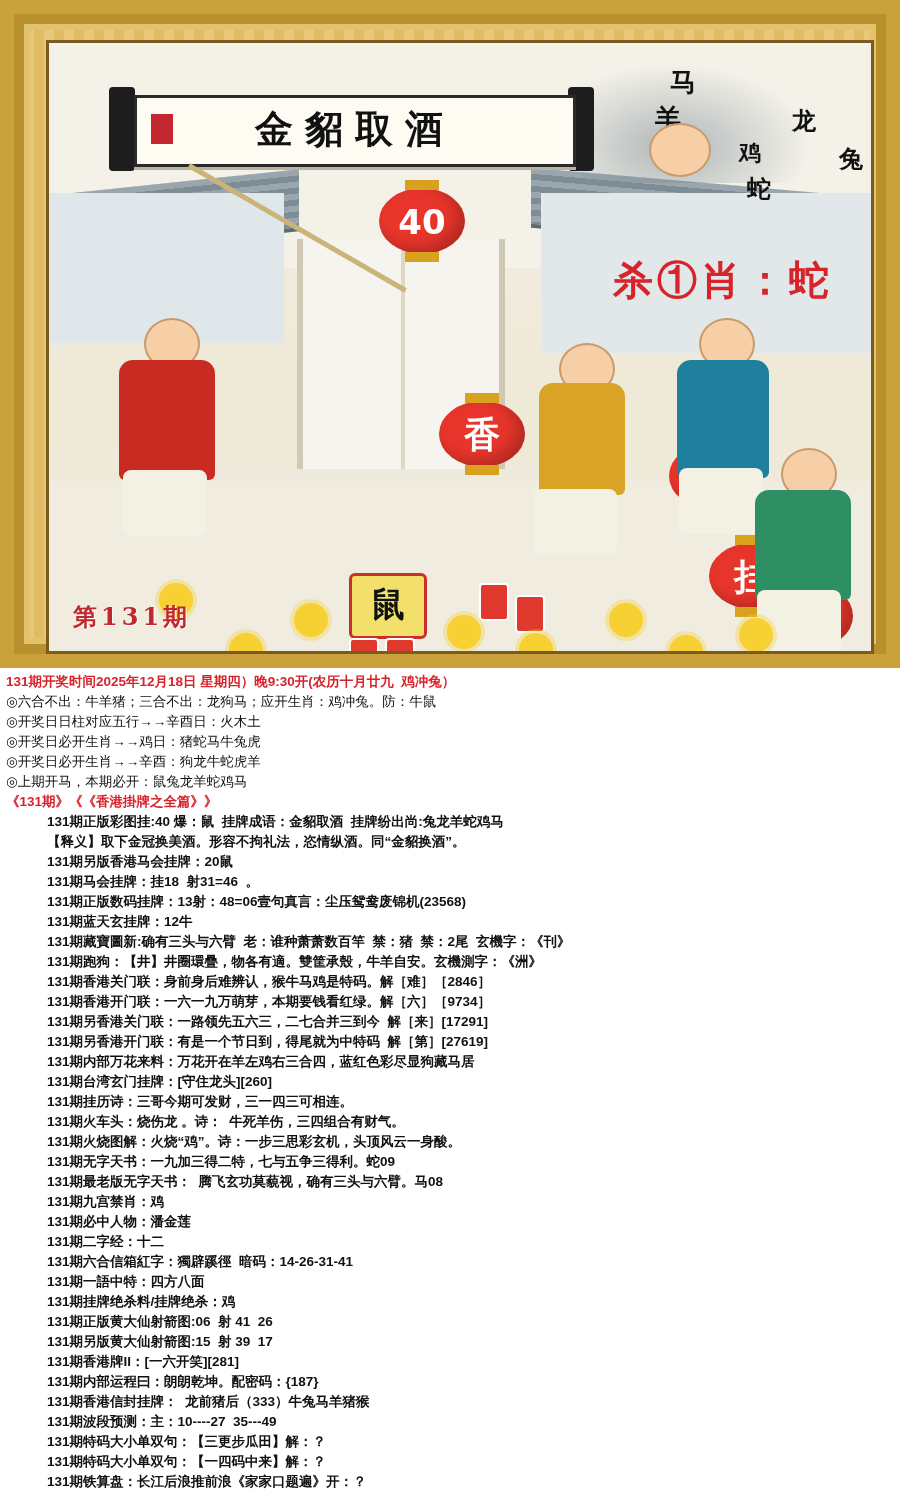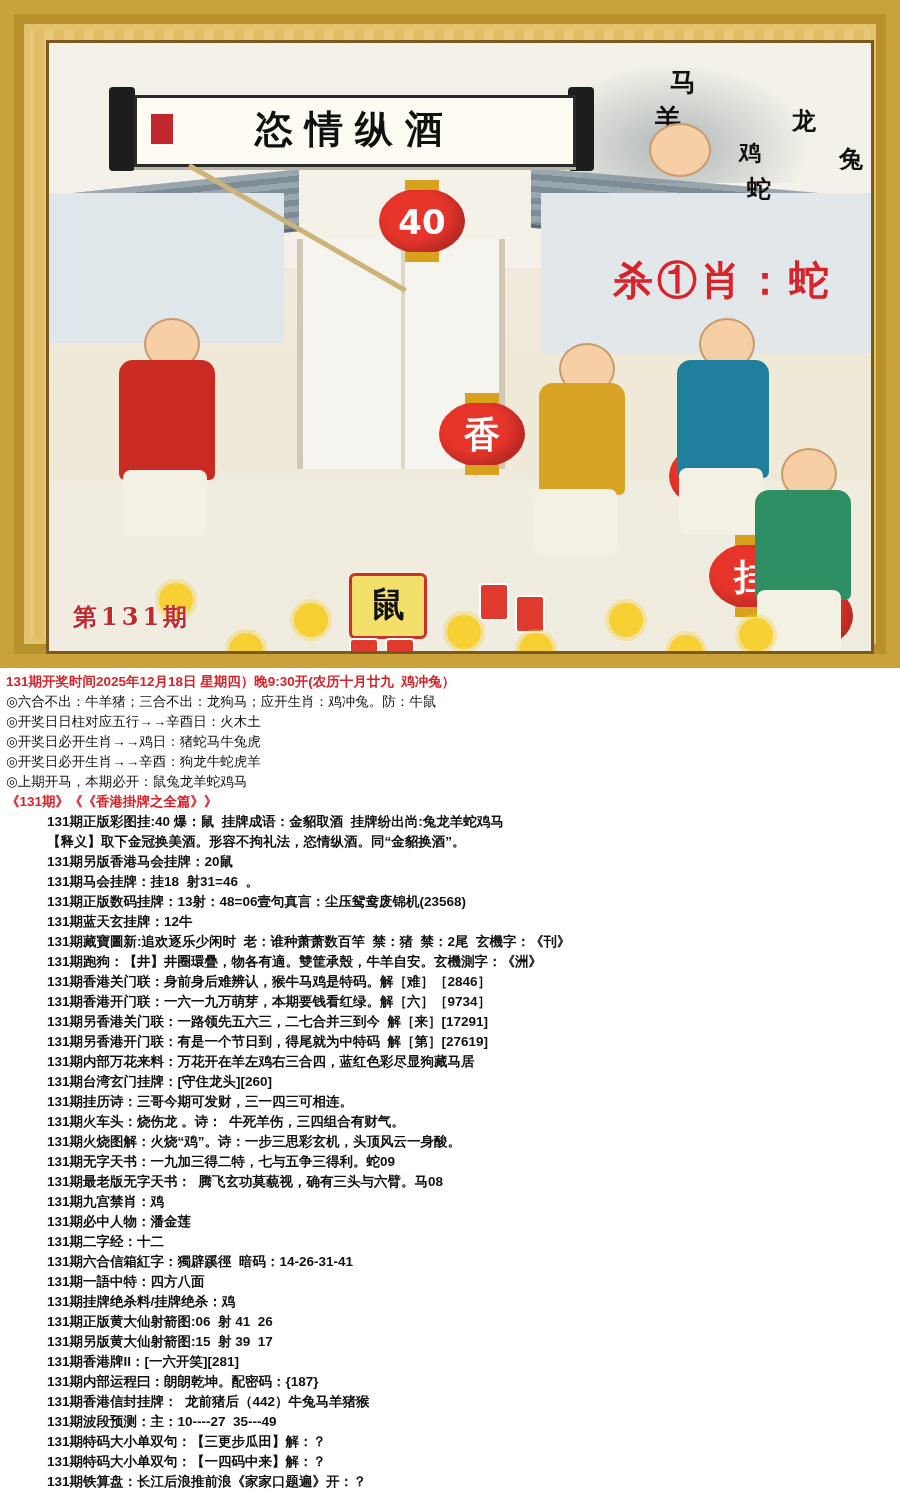--- a/index.html
+++ b/index.html
@@ -135,21 +135,21 @@
     <div class="zc zc2">羊</div>
     <div class="zc zc3">鸡</div>
     <div class="zc zc4">龙</div>
     <div class="zc zc5">兔</div>
     <div class="zc zc6">蛇</div>
 
     <div class="cap l"></div>
     <div class="cap r"></div>
     <div class="board">
       <div class="board-seal"></div>
-      <div class="board-txt">恣情纵酒</div>
+      <div class="board-txt">金貂取酒</div>
     </div>
 
     <div class="pole"></div>
 
     <div class="lantern l40">
       <div class="capt"></div>
       <div class="num">40</div>
       <div class="capb"></div>
     </div>
     <div class="lantern lxiang">
@@ -228,21 +228,21 @@
   <div class="line">◎上期开马，本期必开：鼠兔龙羊蛇鸡马</div>
 
   <div class="line sec">《131期》《《香港掛牌之全篇》》</div>
 
   <div class="line b">131期正版彩图挂:40 爆：鼠  挂牌成语：金貂取酒  挂牌纷出尚:兔龙羊蛇鸡马</div>
   <div class="line b">【释义】取下金冠换美酒。形容不拘礼法，恣情纵酒。同“金貂换酒”。</div>
   <div class="line b">131期另版香港马会挂牌：20鼠</div>
   <div class="line b">131期马会挂牌：挂18  射31=46  。</div>
   <div class="line b">131期正版数码挂牌：13射：48=06壹句真言：尘压鸳鸯废锦机(23568)</div>
   <div class="line b">131期蓝天玄挂牌：12牛</div>
-  <div class="line b">131期藏寶圖新:追欢逐乐少闲时  老：谁种萧萧数百竿  禁：猪  禁：2尾  玄機字：《刊》</div>
+  <div class="line b">131期藏寶圖新:确有三头与六臂  老：谁种萧萧数百竿  禁：猪  禁：2尾  玄機字：《刊》</div>
   <div class="line b">131期跑狗：【井】井圈環疊，物各有適。雙筐承殼，牛羊自安。玄機測字：《洲》</div>
   <div class="line b">131期香港关门联：身前身后难辨认，猴牛马鸡是特码。解［难］［2846］</div>
   <div class="line b">131期香港开门联：一六一九万萌芽，本期要钱看红绿。解［六］［9734］</div>
   <div class="line b">131期另香港关门联：一路领先五六三，二七合并三到今  解［来］[17291]</div>
   <div class="line b">131期另香港开门联：有是一个节日到，得尾就为中特码  解［第］[27619]</div>
   <div class="line b">131期内部万花来料：万花开在羊左鸡右三合四，蓝红色彩尽显狗藏马居</div>
   <div class="line b">131期台湾玄门挂牌：[守住龙头][260]</div>
   <div class="line b">131期挂历诗：三哥今期可发财，三一四三可相连。</div>
   <div class="line b">131期火车头：烧伤龙 。诗：  牛死羊伤，三四组合有财气。</div>
   <div class="line b">131期火烧图解：火烧“鸡”。诗：一步三思彩玄机，头顶风云一身酸。</div>
@@ -251,19 +251,19 @@
   <div class="line b">131期九宫禁肖：鸡</div>
   <div class="line b">131期必中人物：潘金莲</div>
   <div class="line b">131期二字经：十二</div>
   <div class="line b">131期六合信箱紅字：獨辟蹊徑  暗码：14-26-31-41</div>
   <div class="line b">131期一語中特：四方八面</div>
   <div class="line b">131期挂牌绝杀料/挂牌绝杀：鸡</div>
   <div class="line b">131期正版黄大仙射箭图:06  射 41  26</div>
   <div class="line b">131期另版黄大仙射箭图:15  射 39  17</div>
   <div class="line b">131期香港牌II：[一六开笑][281]</div>
   <div class="line b">131期内部运程曰：朗朗乾坤。配密码：{187}</div>
-  <div class="line b">131期香港信封挂牌：  龙前猪后（442）牛兔马羊猪猴</div>
+  <div class="line b">131期香港信封挂牌：  龙前猪后（333）牛兔马羊猪猴</div>
   <div class="line b">131期波段预测：主：10----27  35---49</div>
   <div class="line b">131期特码大小单双句：【三更步瓜田】解：？</div>
   <div class="line b">131期特码大小单双句：【一四码中来】解：？</div>
   <div class="line b">131期铁算盘：长江后浪推前浪《家家口题遍》开：？</div>
 
 </div>
 
 </body></html>

